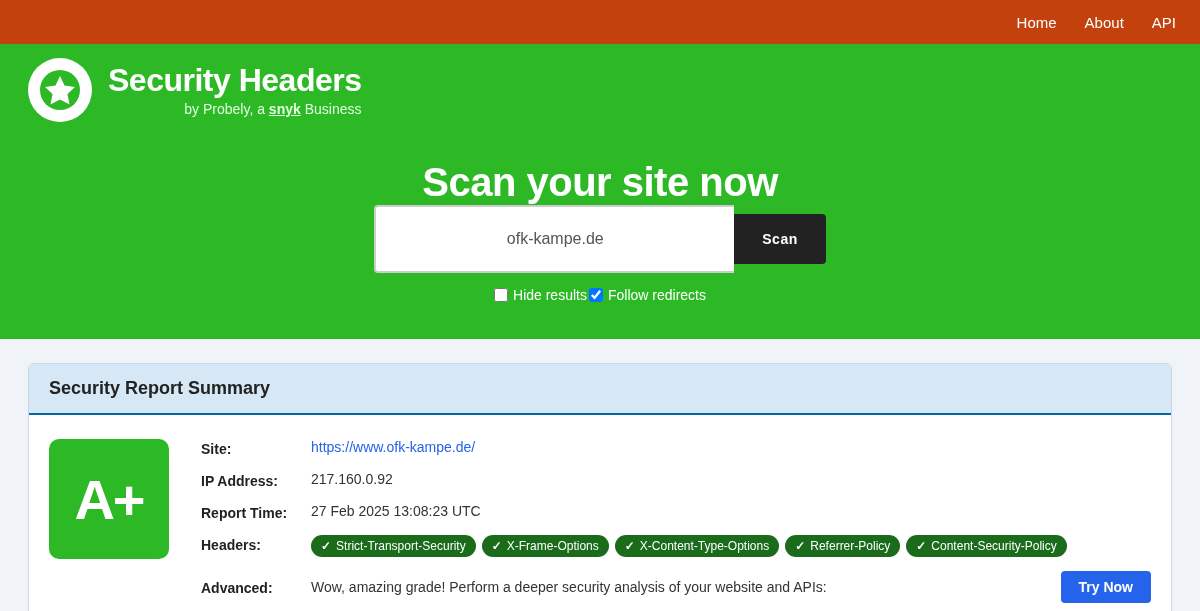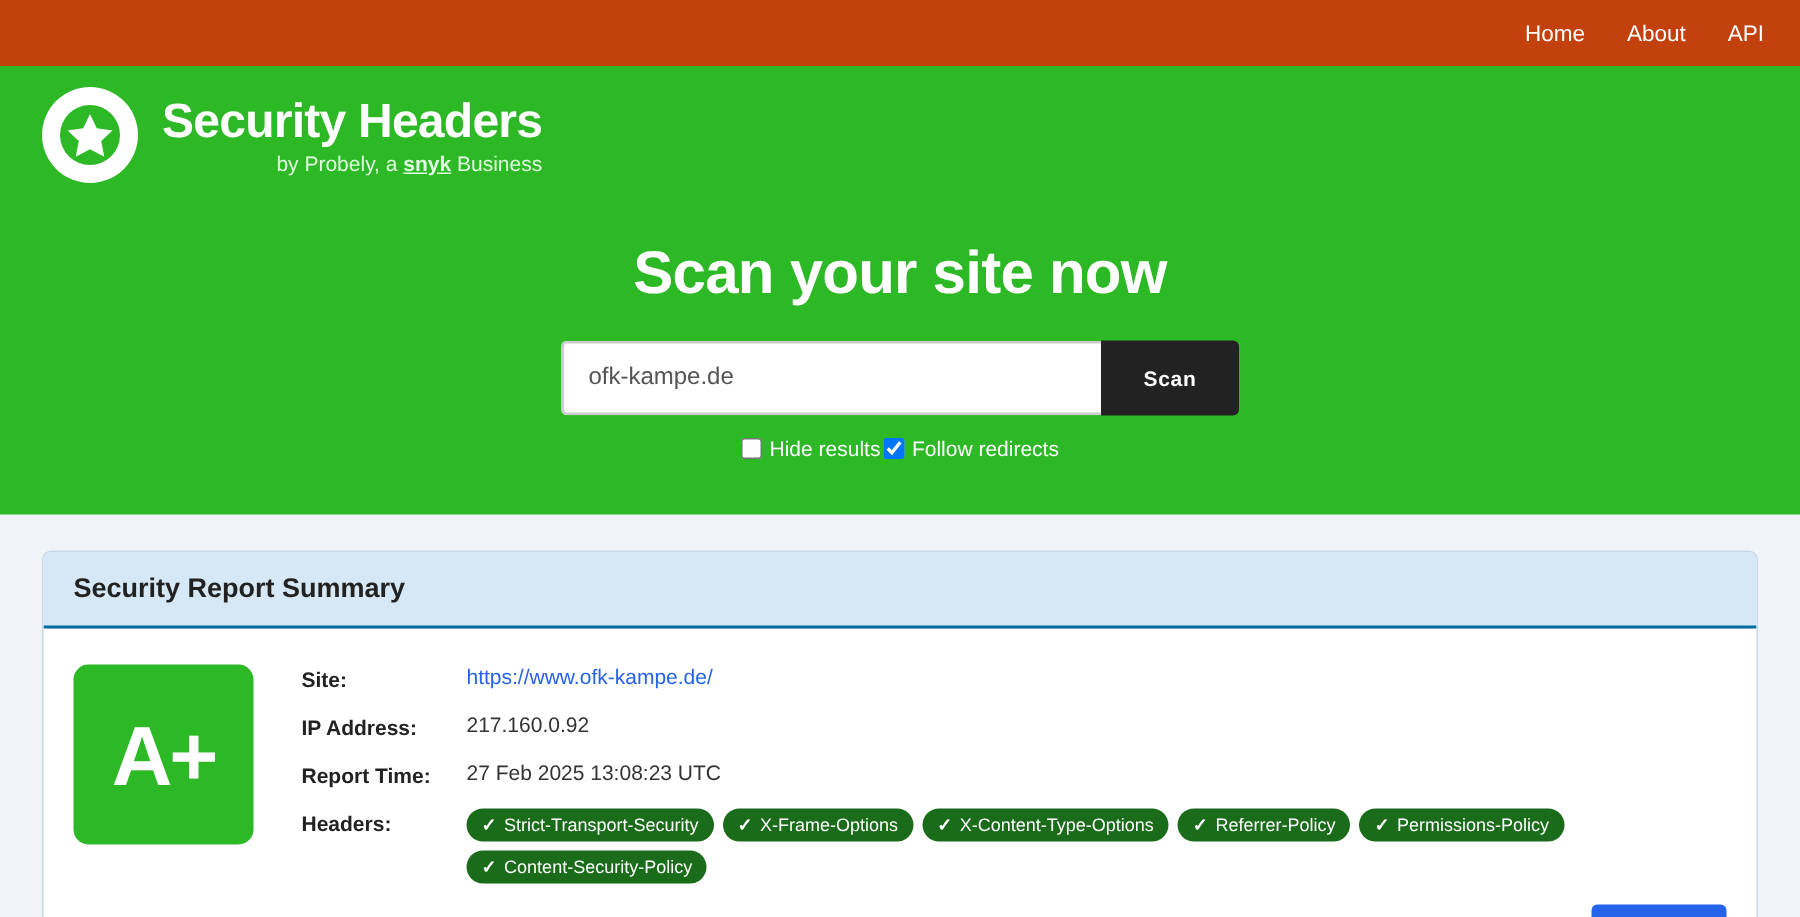--- a/index.html
+++ b/index.html
@@ -70,40 +70,40 @@
     }
 
     .hero {
       text-align: center;
       padding: 28px 20px 36px;
     }
     .hero h2 {
       color: #fff;
       font-size: 40px;
       font-weight: 900;
-      margin-bottom: 22px;
       letter-spacing: -0.5px;
     }
     .scan-form {
       display: flex;
       justify-content: center;
       align-items: center;
       gap: 0;
       margin-bottom: 14px;
     }
     .scan-input {
       width: 360px;
-      height: 50px;
+      height: 68px;
       padding: 0 16px;
       font-size: 16px;
       border: 2px solid #ccc;
       border-right: none;
       border-radius: 4px 0 0 4px;
       outline: none;
       color: #555;
+      text-align: center;
     }
     .scan-btn {
       height: 50px;
       padding: 12px 28px;
       background: #222;
       color: #fff;
       font-size: 14px;
       font-weight: 700;
       border: none;
       border-radius: 0 4px 4px 0;
@@ -303,21 +303,20 @@
         </div>
 
         <div class="detail-row">
           <span class="detail-label">Headers:</span>
           <span class="detail-value">
             <div class="headers-list" id="headers-badges">
                 <span class="header-badge">Strict-Transport-Security</span>
                 <span class="header-badge">X-Frame-Options</span>
                 <span class="header-badge">X-Content-Type-Options</span>
                 <span class="header-badge">Referrer-Policy</span>
-                <span class="header-badge">Permissions-Policy</span>
                 <span class="header-badge">Content-Security-Policy</span>
               </div>
           </span>
         </div>
 
         <div class="detail-row advanced-row">
           <span class="detail-label">Advanced:</span>
           <span class="detail-value">Wow, amazing grade! Perform a deeper security analysis of your website and APIs:</span>
           <button class="try-now-btn">Try Now</button>
         </div>

